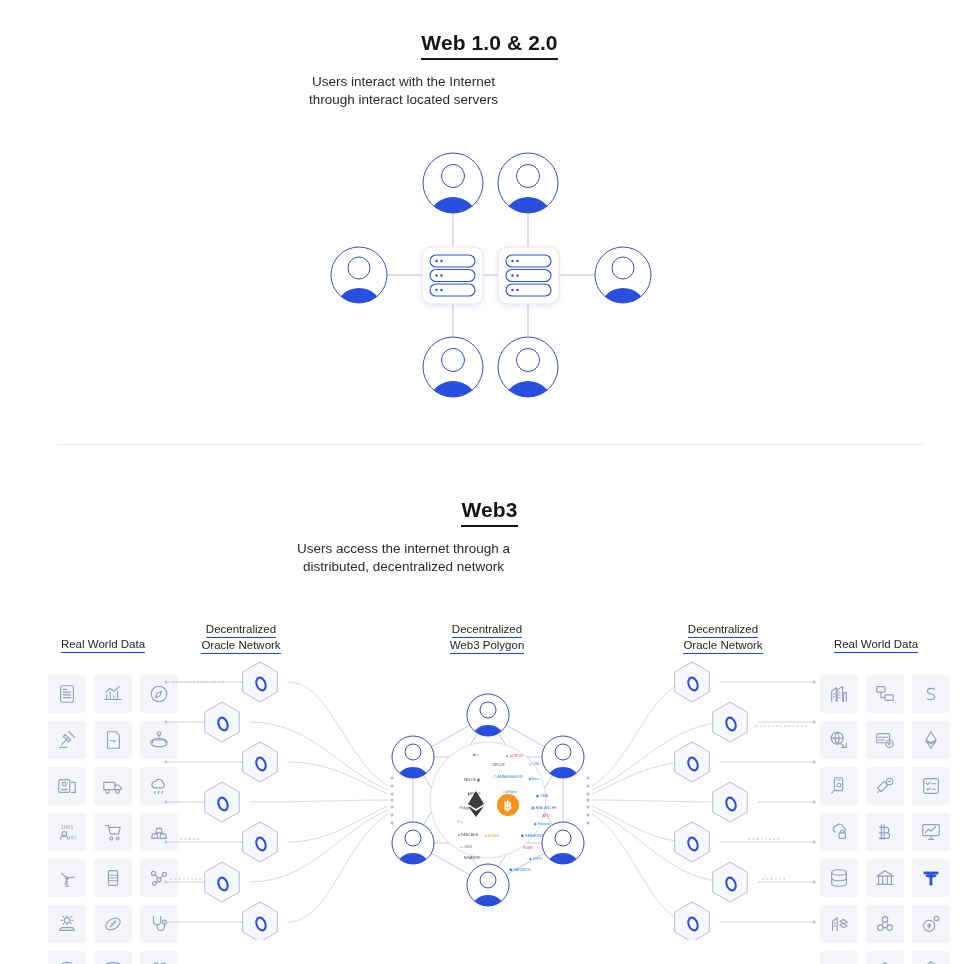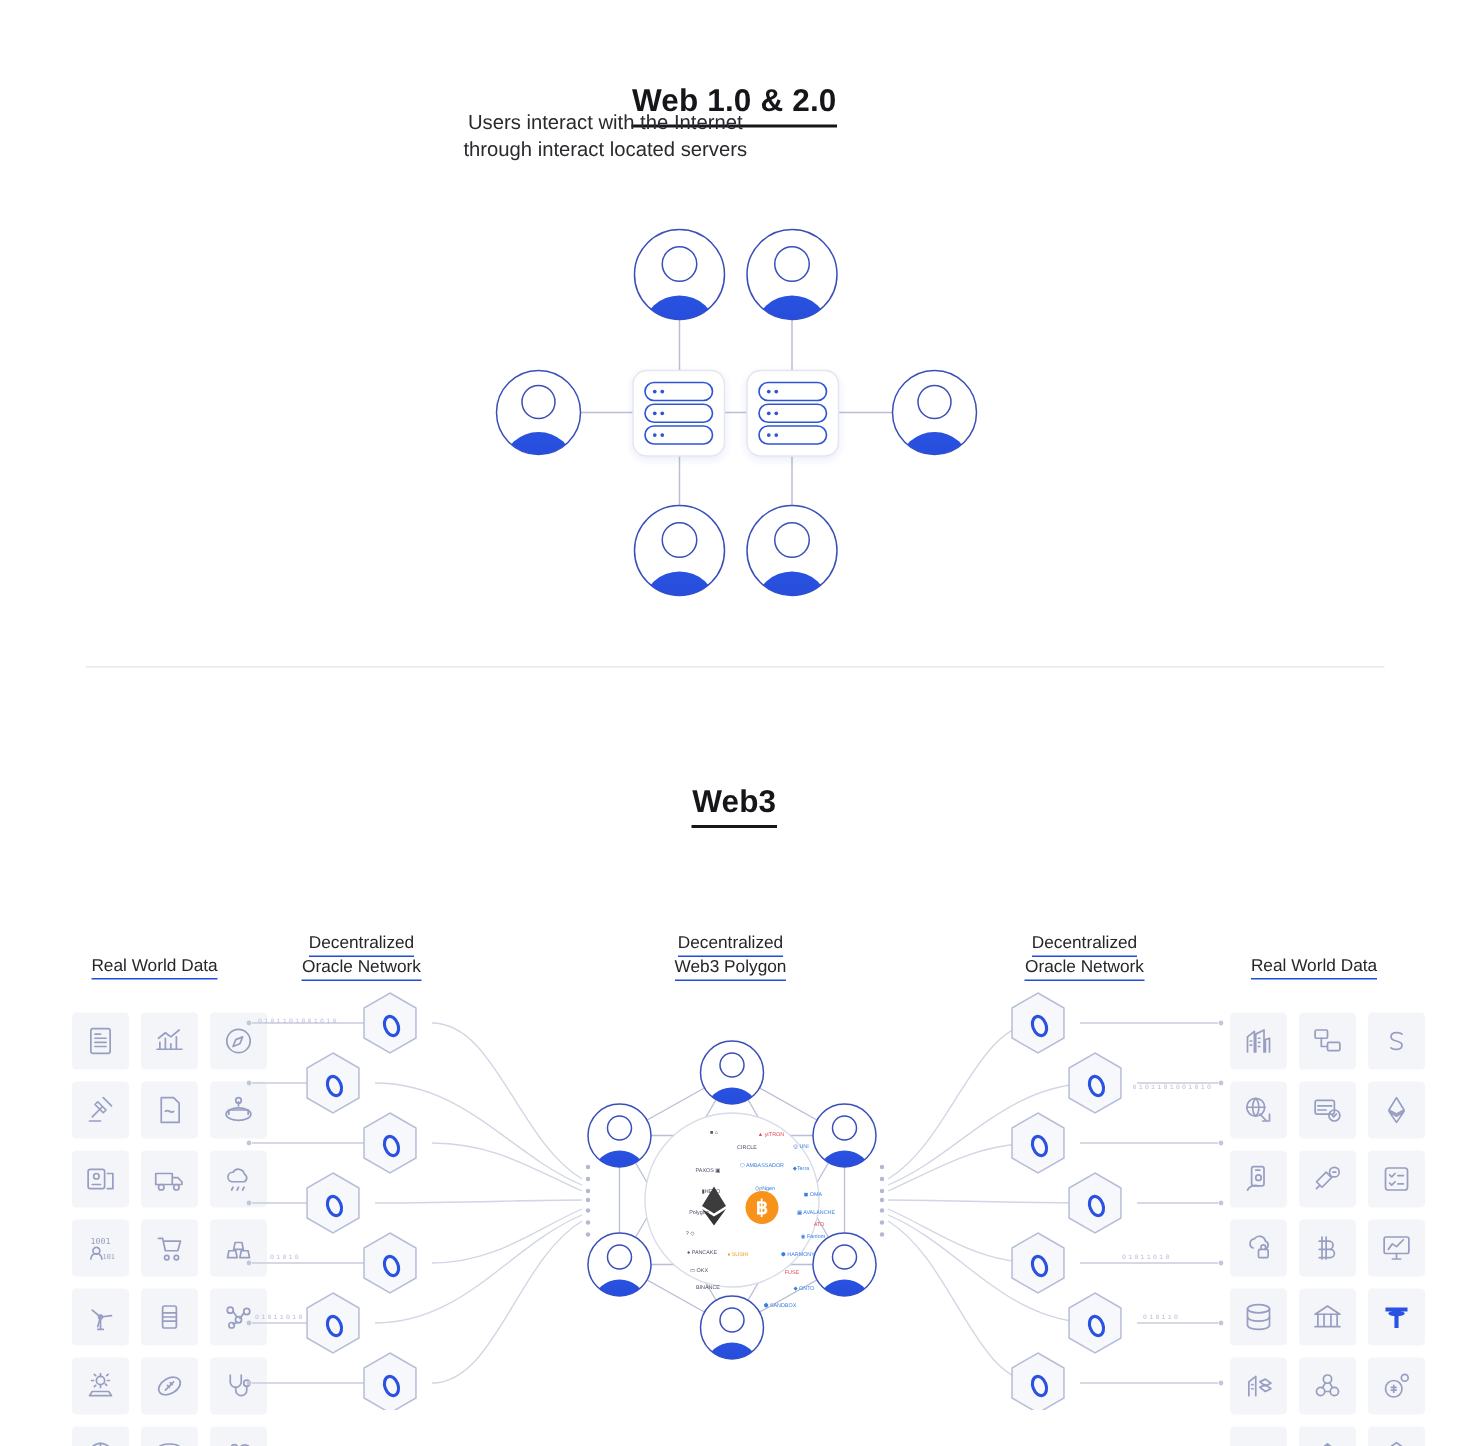--- a/index.html
+++ b/index.html
@@ -6,21 +6,21 @@
   body{
     width:979px;height:964px;overflow:hidden;
     font-family:"Liberation Sans","DejaVu Sans",sans-serif;
     color:#141414;-webkit-font-smoothing:antialiased;
   }
   .page{position:relative;width:979px;height:964px;}
 
   
   .sec-title{
     position:absolute;left:0;width:979px;text-align:center;
-    font-size:21px;font-weight:700;letter-spacing:.1px;color:#16161a;margin-top:25px;
+    font-size:21px;font-weight:700;letter-spacing:.1px;color:#16161a;
   }
   .sec-title span{
     display:inline-block;border-bottom:2px solid #16161a;padding-bottom:3px;
   }
   .sec-sub{
     position:absolute;left:0;width:807px;text-align:center;
     font-size:13.5px;line-height:18px;color:#2a2a2e;font-weight:400;
   }
   .sec-sub .l2{display:block;}
 
@@ -186,20 +186,24 @@
           <circle cx="0" cy="-7" r="11" fill="#fff" stroke="#3a4fb8" stroke-width="1"></circle>
           </g>
       </g>
     </svg>
   </div>
 
   <div class="divider"></div>
 
   <div class="sec-title" style="top:498px;text-decoration:underline;">
     <span>Web3</span>
+  </div>
+  <div class="sec-sub" style="top:540px;">
+    <span>Users access the internet through a</span>
+    <span class="l2">distributed, decentralized network</span>
   </div>
 
   <div class="col-cap" style="left:33px;top:637px;width:140px;">
     <u>Real World Data</u>
   </div>
   <div class="col-cap" style="left:171px;top:622px;width:140px;">
     <u>Decentralized</u><br>
     <u>Oracle Network</u>
   </div>
   <div class="col-cap" style="left:420px;top:622px;width:134px;">

